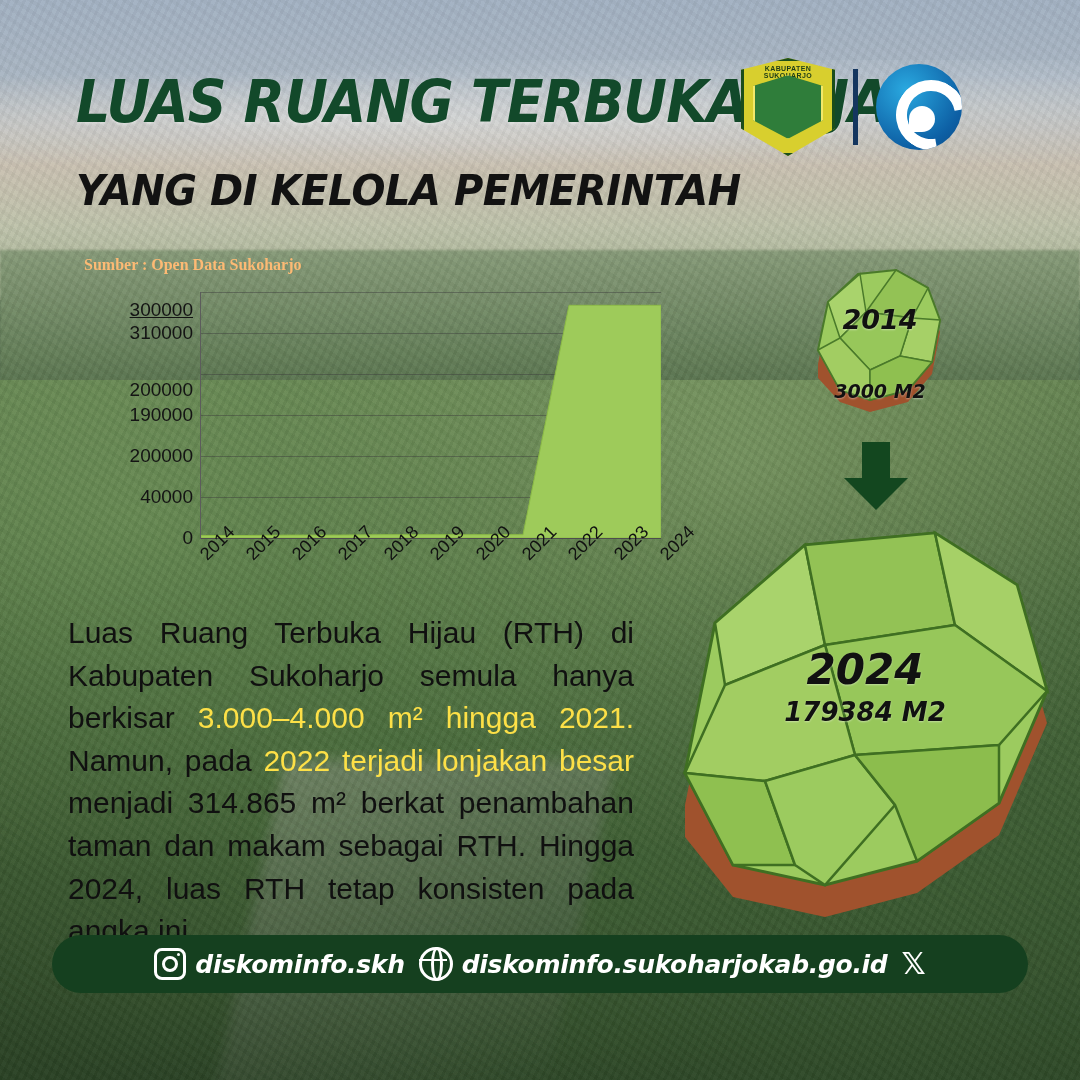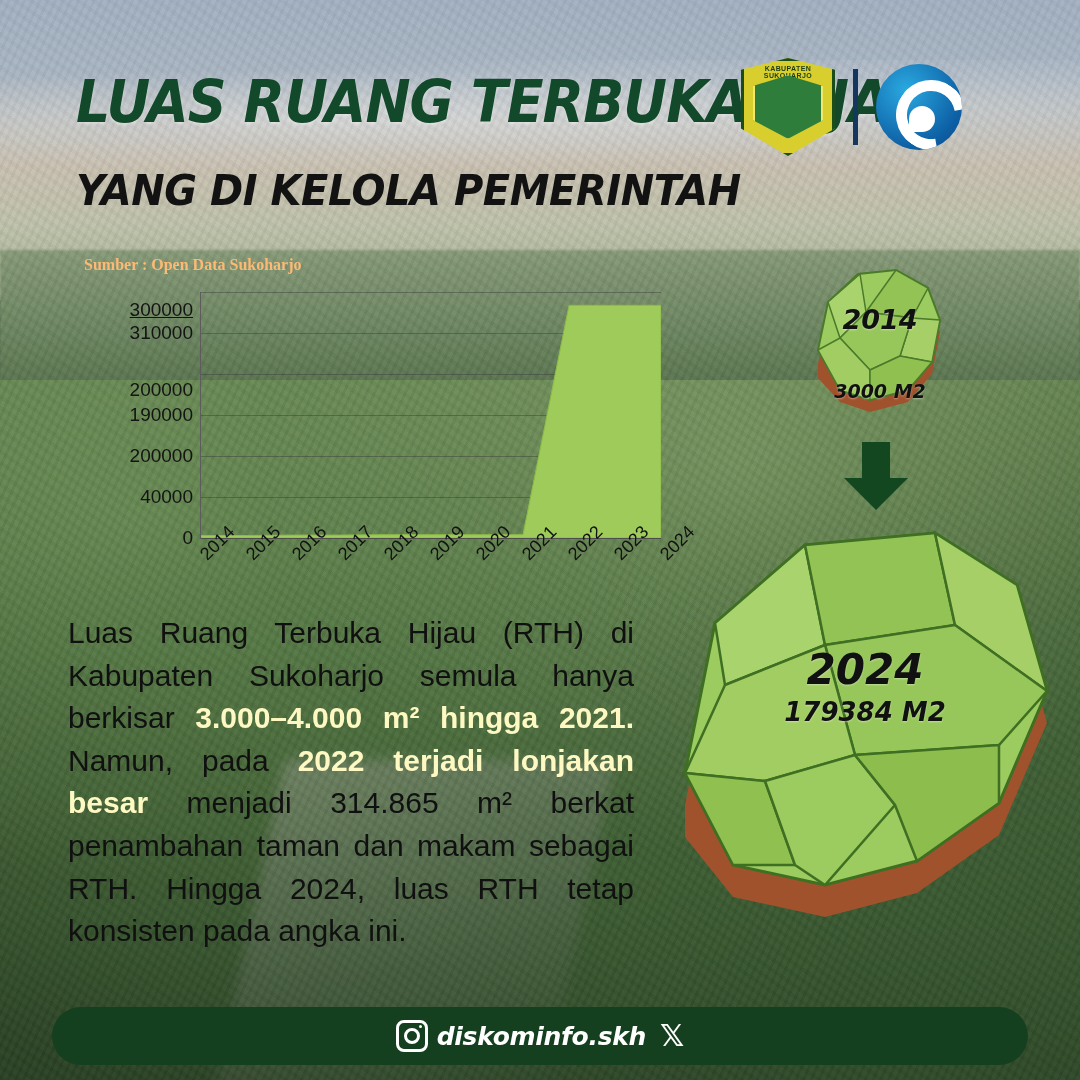--- a/index.html
+++ b/index.html
@@ -142,40 +142,40 @@
     position:absolute;left:0;top:0;width:100%;height:100%;
   }
 
   
   .body-text{
     position:absolute;left:68px;top:612px;width:566px;
     font-size:30px;line-height:1.42;color:#101010;
     text-align:justify;
     font-family:"Liberation Sans",sans-serif;
   }
-  .hl{color:#fef9c3;font-weight:bold;}
+  .hl{color:#fde047;font-weight:normal;}
 
   
   .map2014{position:absolute;left:800px;top:252px;width:160px;height:175px;}
   .map2024{position:absolute;left:655px;top:505px;width:420px;height:420px;}
   .map-cap{
     position:absolute;left:0;width:100%;text-align:center;
     font-family:"DejaVu Sans",sans-serif;font-weight:bold;font-style:italic;color:#111;
     text-shadow:0 1px 2px rgba(255,255,255,.4);
   }
   .cap14-y{top:52px;font-size:27px;}
   .cap14-v{top:84px;font-size:19px;margin-top:44px;}
   .cap24-y{top:140px;font-size:42px;}
   .cap24-v{top:192px;font-size:26px;}
 
   .arrow{position:absolute;left:840px;top:440px;width:72px;height:72px;}
 
   
   .footer{
-    position:absolute;left:52px;top:1007px;width:976px;height:58px;
+    position:absolute;left:52px;top:935px;width:976px;height:58px;
     background:#15401f;border-radius:29px;
     display:flex;align-items:center;justify-content:center;gap:14px;
     color:#fff;
   }
   .footer-item{display:flex;align-items:center;gap:9px;}
   .footer-text{
     font-family:"DejaVu Sans",sans-serif;font-weight:bold;font-style:italic;
     font-size:25px;letter-spacing:-.3px;white-space:nowrap;
   }
   .ico{display:inline-block;}
@@ -304,17 +304,21 @@
     <div class="map-cap cap24-y">2024</div>
     <div class="map-cap cap24-v">179384 M2</div>
   </div>
 
   <div class="footer">
     <div class="footer-item">
       <span class="ico ig"></span>
       <span class="footer-text">diskominfo.skh</span>
     </div>
     <div class="footer-item">
+      <span class="ico globe"></span>
+      <span class="footer-text">diskominfo.sukoharjokab.go.id</span>
+    </div>
+    <div class="footer-item">
       <span class="xlogo">𝕏</span>
     </div>
   </div>
 
 </div>
 
 </body></html>

